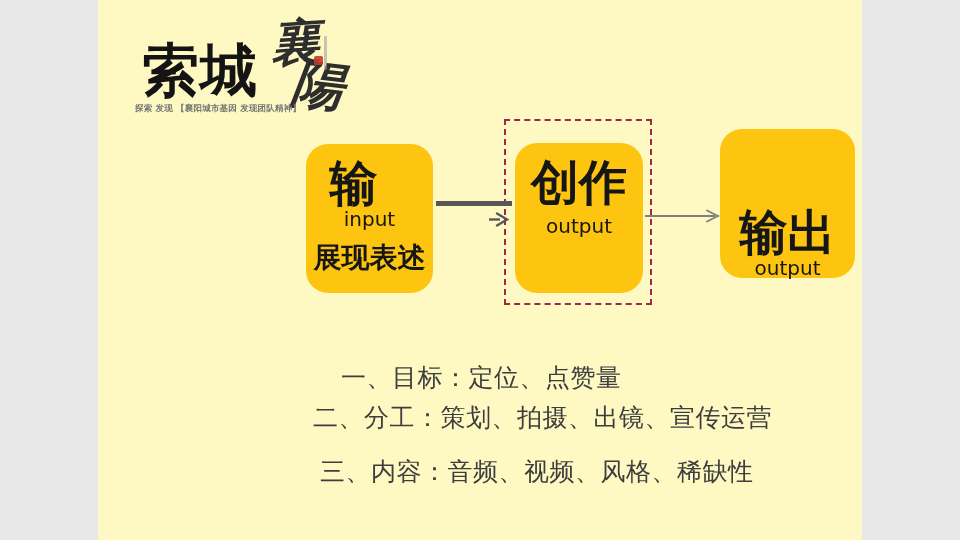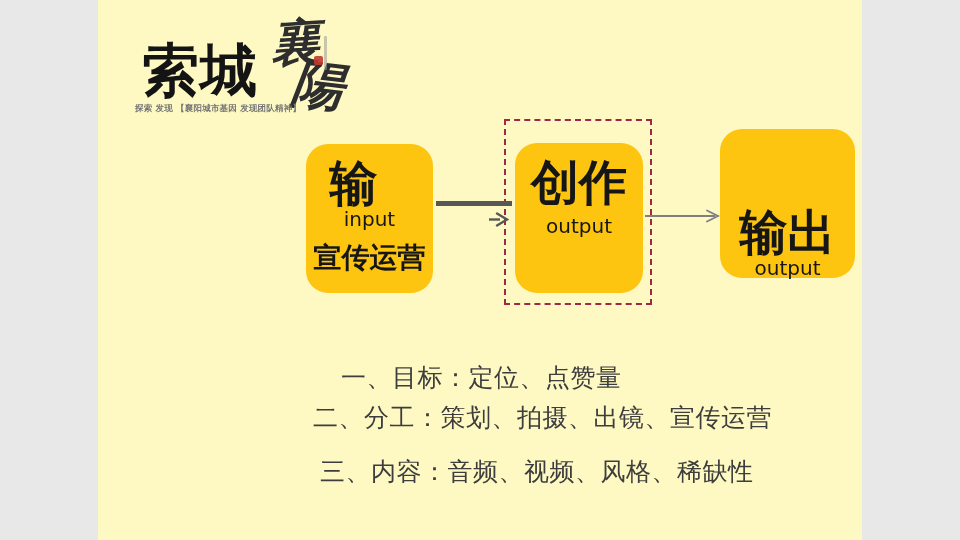--- a/index.html
+++ b/index.html
@@ -95,21 +95,21 @@
       <span class="calli-seal"></span>
     </div>
     <div class="logo-tagline">探索 发现 【襄阳城市基因 发现团队精神】</div>
   </div>
 
   <div class="highlight-frame"></div>
 
   <div class="box box-input">
     <div class="box-title">输</div>
     <div class="box-subtitle">input</div>
-    <div class="box-caption">宣传运营</div>
+    <div class="box-caption">展现表述</div>
   </div>
 
   <div class="box box-create">
     <div class="box-title">创作</div>
     <div class="box-subtitle">output</div>
   </div>
 
   <div class="box box-output">
     <div class="box-title">输出</div>
     <div class="box-subtitle">output</div>

